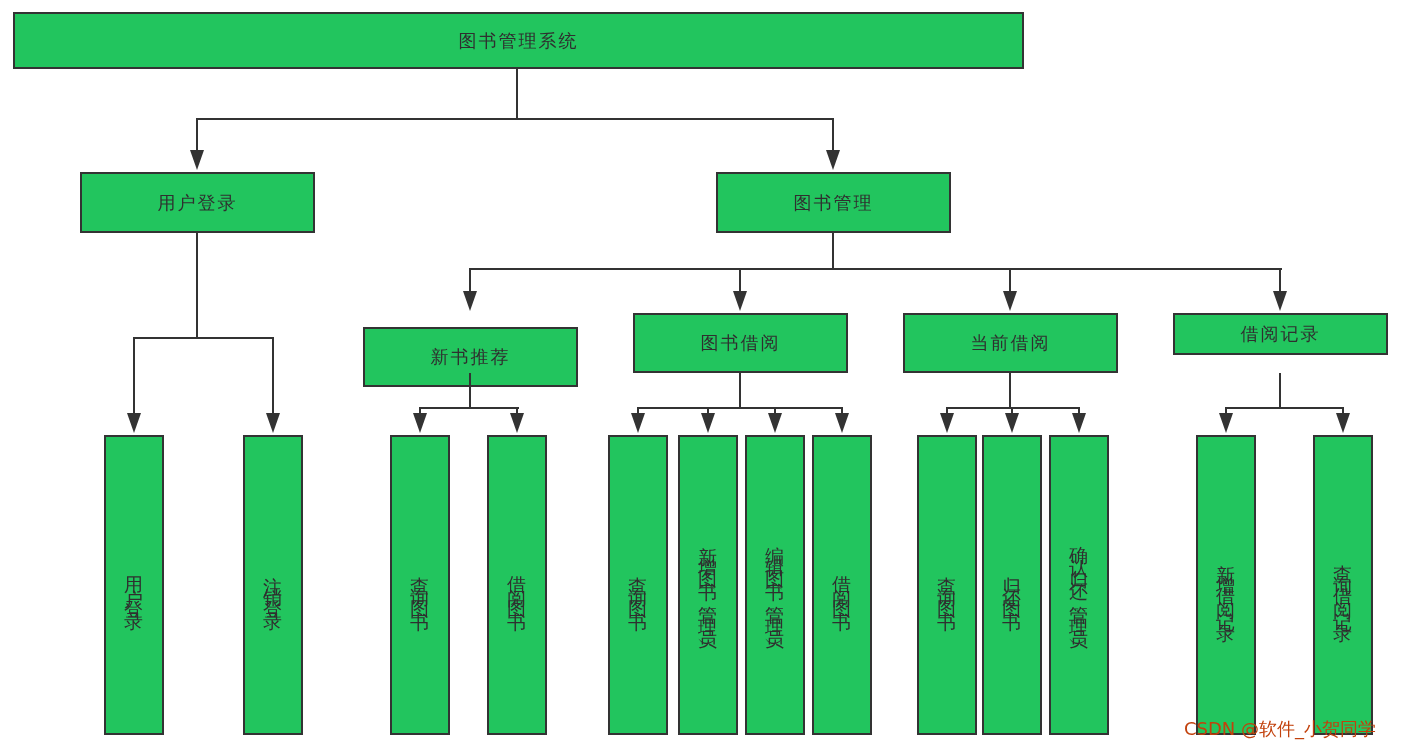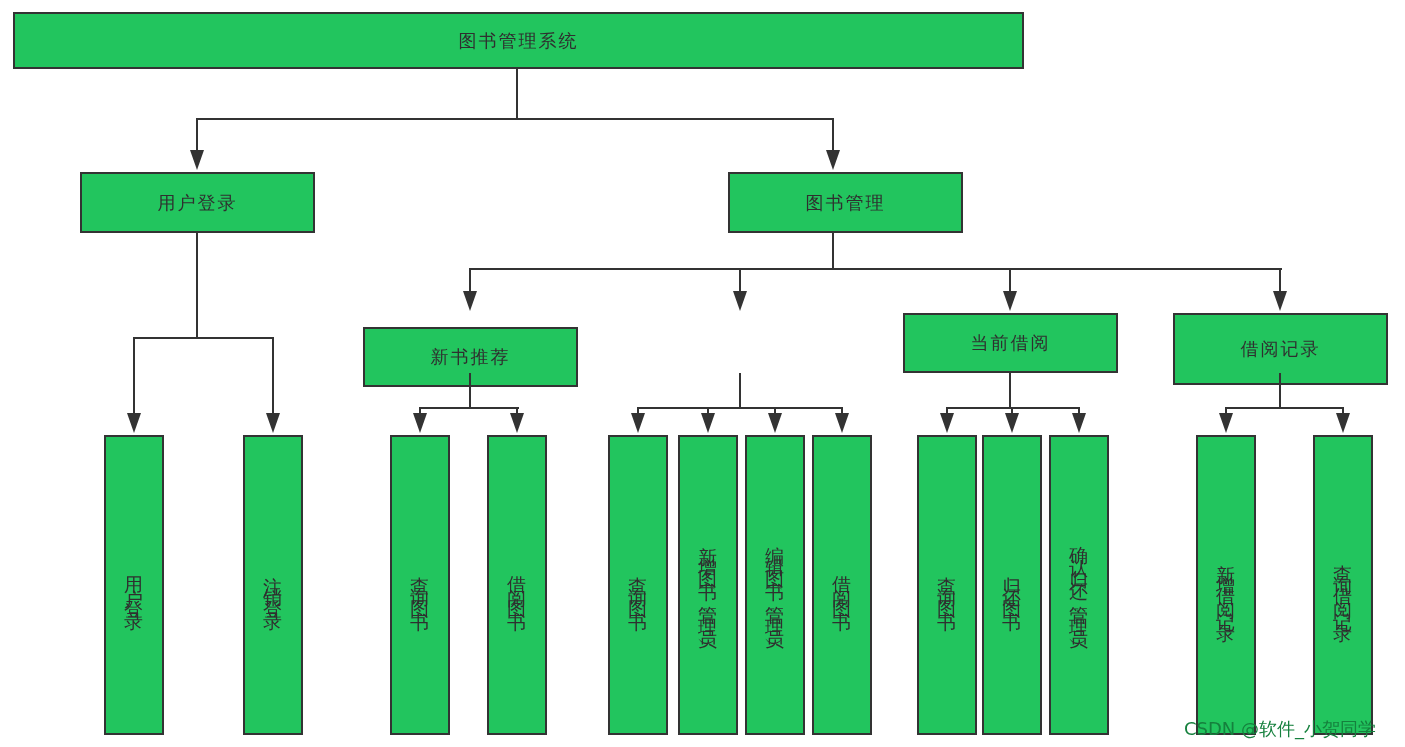--- a/index.html
+++ b/index.html
@@ -44,21 +44,21 @@
     height: 0;
     border-left: 7px solid transparent;
     border-right: 7px solid transparent;
     border-top: 20px solid #333333;
   }
   .watermark {
     position: absolute;
     left: 1184px;
     top: 717px;
     font-size: 18px;
-    color: #15803d;
+    color: #c2410c;
     white-space: nowrap;
     z-index: 5;
   }
 </style>
 </head>
 <body>
 
 <div class="canvas">
 
   <div class="box" style="left:13px; top:12px; width:1011px; height:57px;">
@@ -68,21 +68,21 @@
   <div class="line" style="left:516px; top:68px; width:2px; height:52px;"></div>
   <div class="line" style="left:196px; top:118px; width:638px; height:2px;"></div>
   <div class="line" style="left:196px; top:118px; width:2px; height:34px;"></div>
   <div class="arrow" style="left:190px; top:150px;"></div>
   <div class="line" style="left:832px; top:118px; width:2px; height:34px;"></div>
   <div class="arrow" style="left:826px; top:150px;"></div>
 
   <div class="box" style="left:80px; top:172px; width:235px; height:61px;">
     <span class="h-label">用户登录</span>
   </div>
-  <div class="box" style="left:716px; top:172px; width:235px; height:61px;margin-left:12px;">
+  <div class="box" style="left:716px; top:172px; width:235px; height:61px;">
     <span class="h-label">图书管理</span>
   </div>
 
   <div class="line" style="left:196px; top:233px; width:2px; height:106px;"></div>
   <div class="line" style="left:133px; top:337px; width:141px; height:2px;"></div>
   <div class="line" style="left:133px; top:337px; width:2px; height:78px;"></div>
   <div class="arrow" style="left:127px; top:413px;"></div>
   <div class="line" style="left:272px; top:337px; width:2px; height:78px;"></div>
   <div class="arrow" style="left:266px; top:413px;"></div>
 
@@ -93,24 +93,27 @@
   <div class="line" style="left:739px; top:268px; width:2px; height:25px;"></div>
   <div class="arrow" style="left:733px; top:291px;"></div>
   <div class="line" style="left:1009px; top:268px; width:2px; height:25px;"></div>
   <div class="arrow" style="left:1003px; top:291px;"></div>
   <div class="line" style="left:1279px; top:268px; width:2px; height:25px;"></div>
   <div class="arrow" style="left:1273px; top:291px;"></div>
 
   <div class="box" style="left:363px; top:327px; width:215px; height:60px;">
     <span class="h-label">新书推荐</span>
   </div>
+  <div class="box" style="left:633px; top:313px; width:215px; height:60px;">
+    <span class="h-label">图书借阅</span>
+  </div>
   <div class="box" style="left:903px; top:313px; width:215px; height:60px;font-family:Liberation Serif, serif;">
     <span class="h-label">当前借阅</span>
   </div>
-  <div class="box" style="left:1173px; top:313px; width:215px; height:72px;">
+  <div class="box" style="left:1173px; top:313px; width:215px; height:42px;">
     <span class="h-label">借阅记录</span>
   </div>
 
   <div class="line" style="left:469px; top:373px; width:2px; height:36px;"></div>
   <div class="line" style="left:419px; top:407px; width:100px; height:2px;"></div>
   <div class="line" style="left:419px; top:407px; width:2px; height:8px;"></div>
   <div class="arrow" style="left:413px; top:413px;"></div>
   <div class="line" style="left:516px; top:407px; width:2px; height:8px;"></div>
   <div class="arrow" style="left:510px; top:413px;"></div>
 

